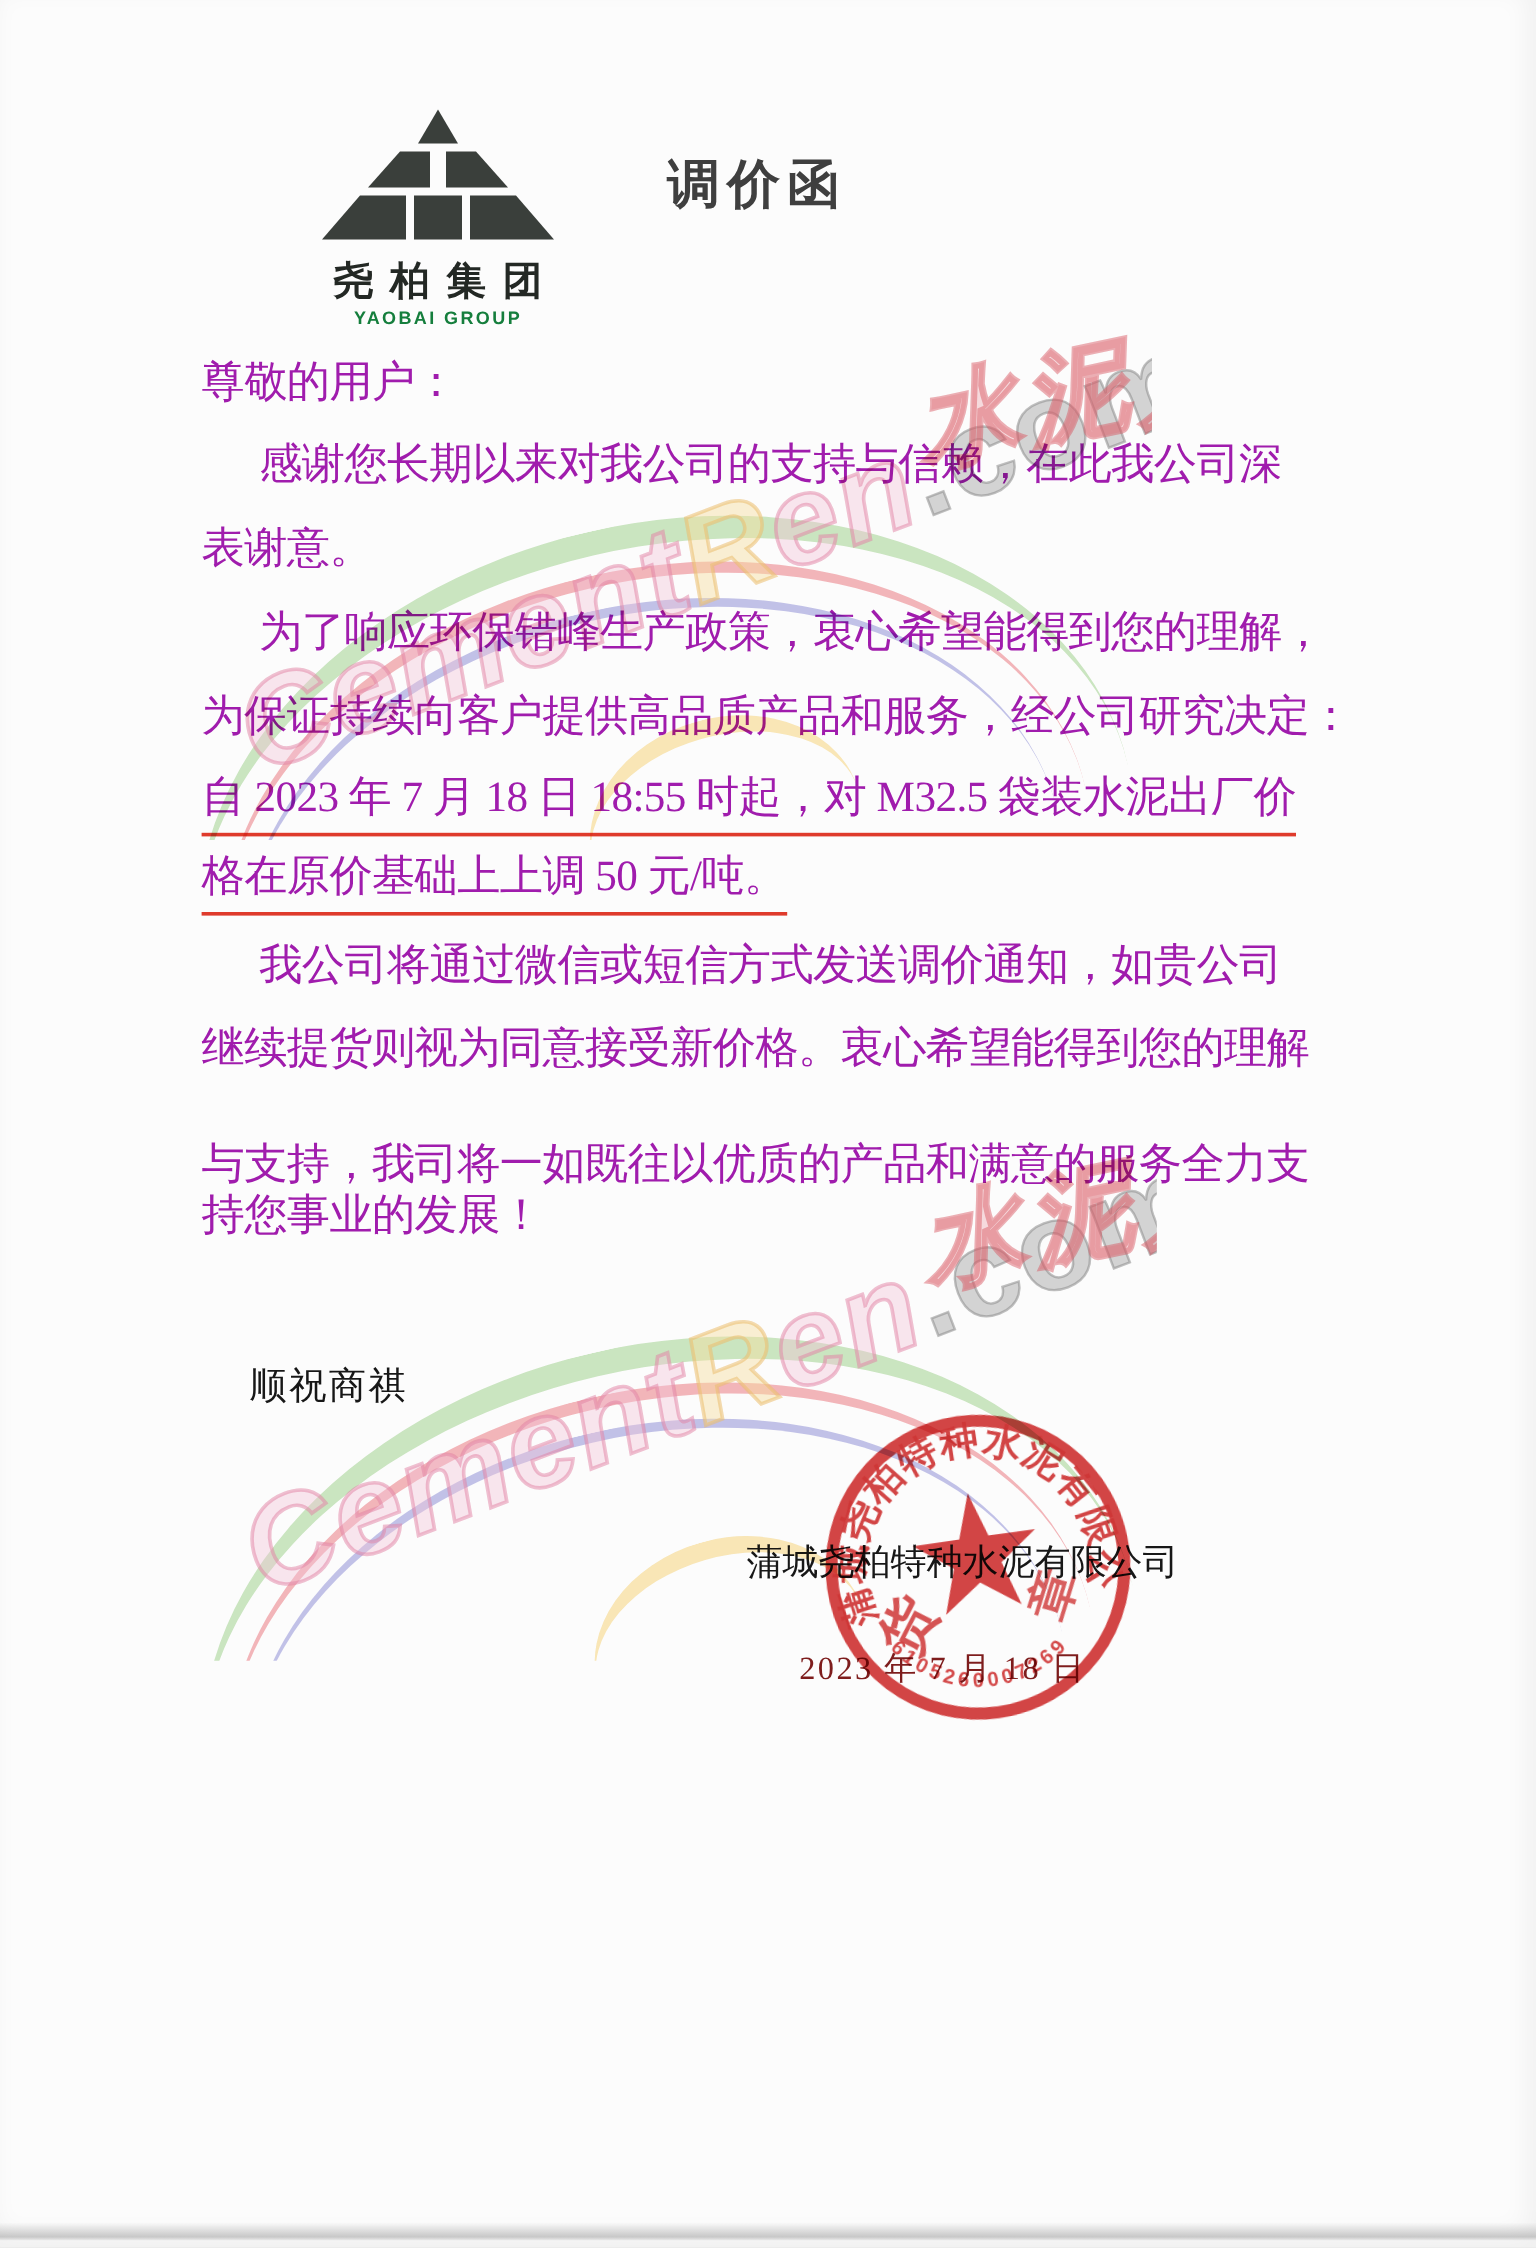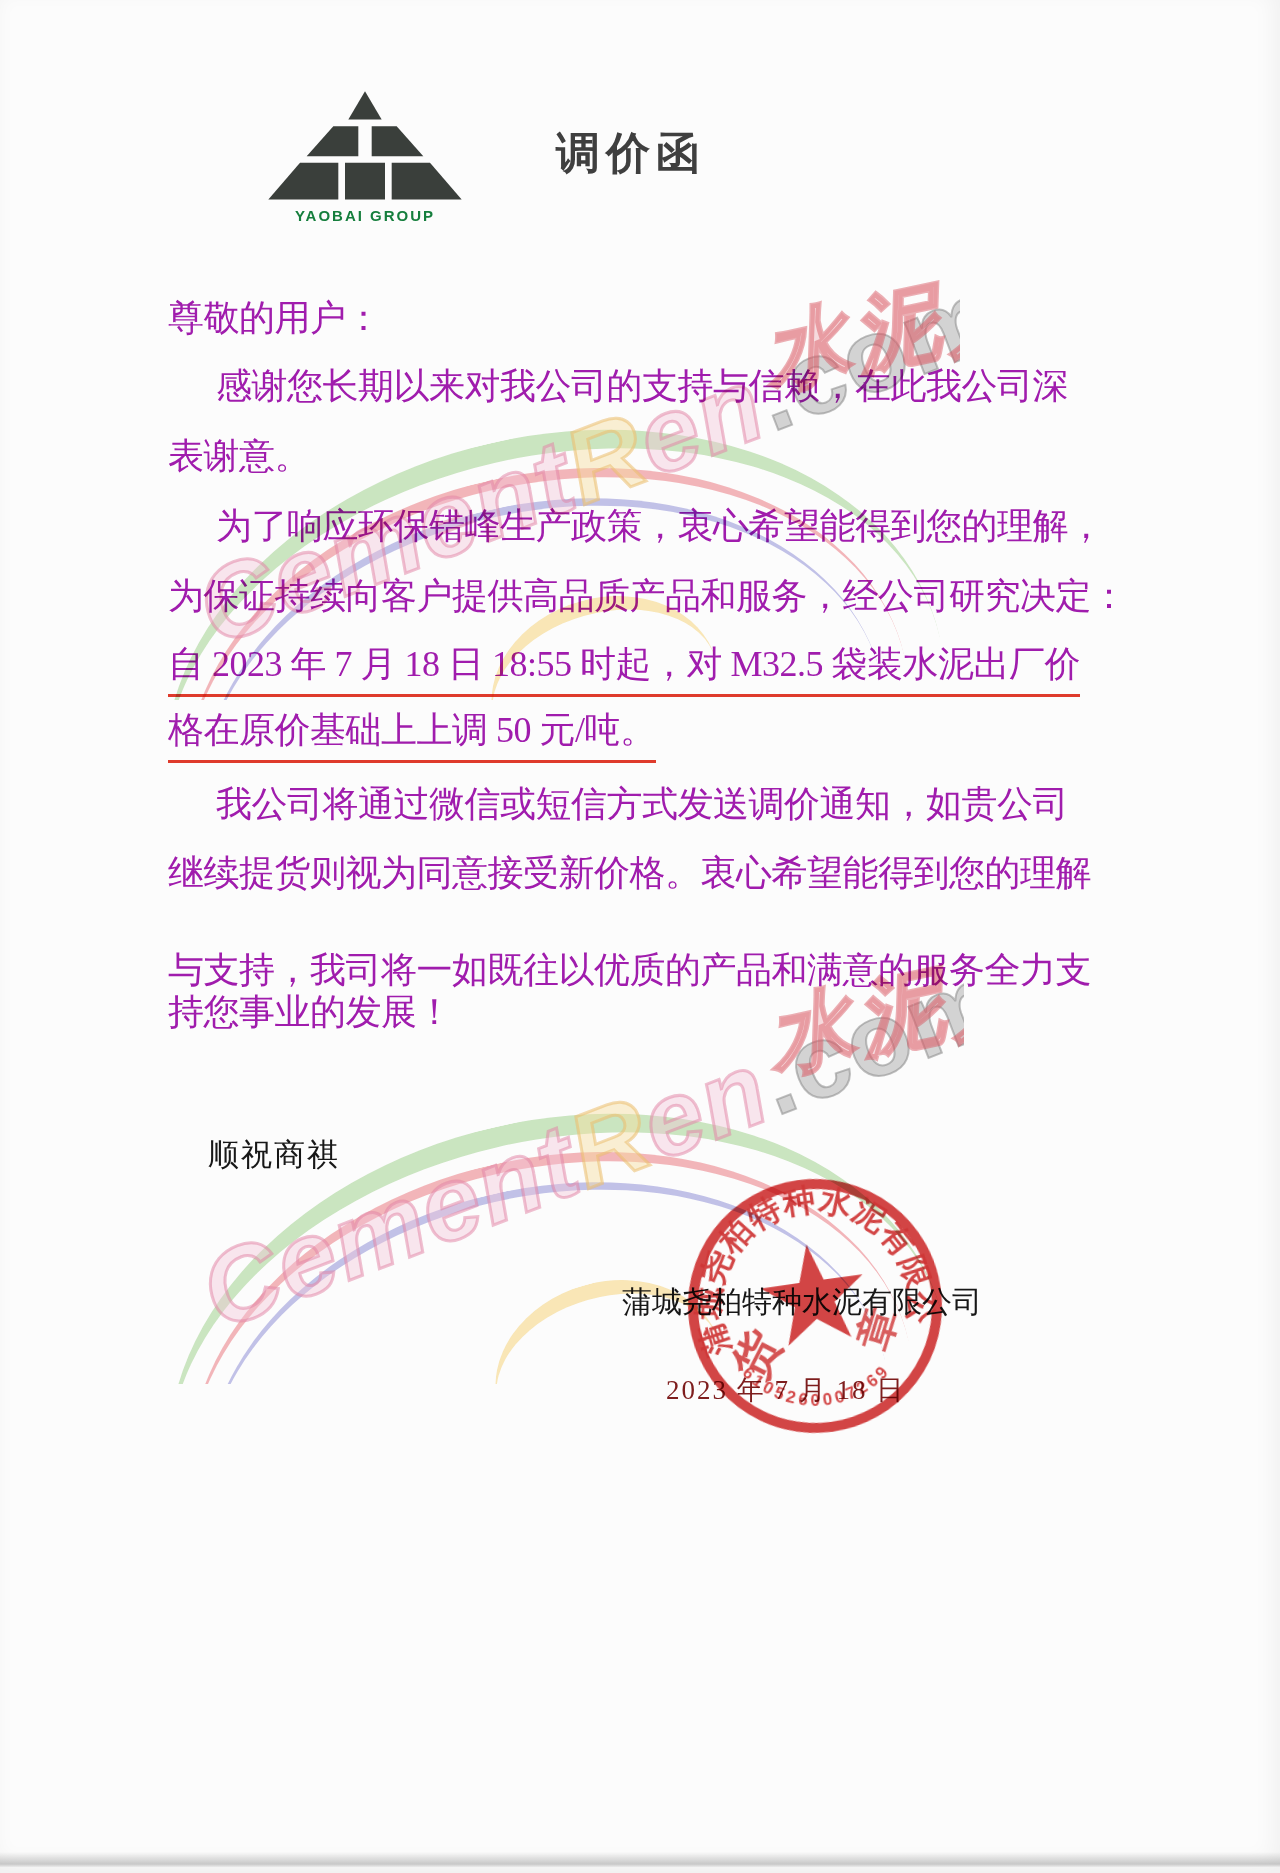--- a/index.html
+++ b/index.html
@@ -98,20 +98,21 @@
       <svg width="200" height="117" viewBox="0 0 120 70">
         <g fill="#3a3f3b">
           <polygon points="60,3 50,20 70,20"></polygon>
           <polygon points="41,24 56,24 56,42 25,42"></polygon>
           <polygon points="64,24 79,24 95,42 64,42"></polygon>
           <polygon points="21,46 44,46 44,68 2,68"></polygon>
           <polygon points="48,46 72,46 72,68 48,68"></polygon>
           <polygon points="76,46 99,46 118,68 76,68"></polygon>
         </g>
       </svg>
+      <div class="logo-cn">尧柏集团</div>
       <div class="logo-en">YAOBAI GROUP</div>
     </div>
 
     <div class="doc-title">调价函</div>
 
     <div id="lines-host">
         <div class="line ln1"><span>尊敬的用户：</span></div>
         <div class="line ln2 indent"><span>感谢您长期以来对我公司的支持与信赖，在此我公司深</span></div>
         <div class="line ln3"><span>表谢意。</span></div>
         <div class="line ln4 indent"><span>为了响应环保错峰生产政策，衷心希望能得到您的理解，</span></div>

